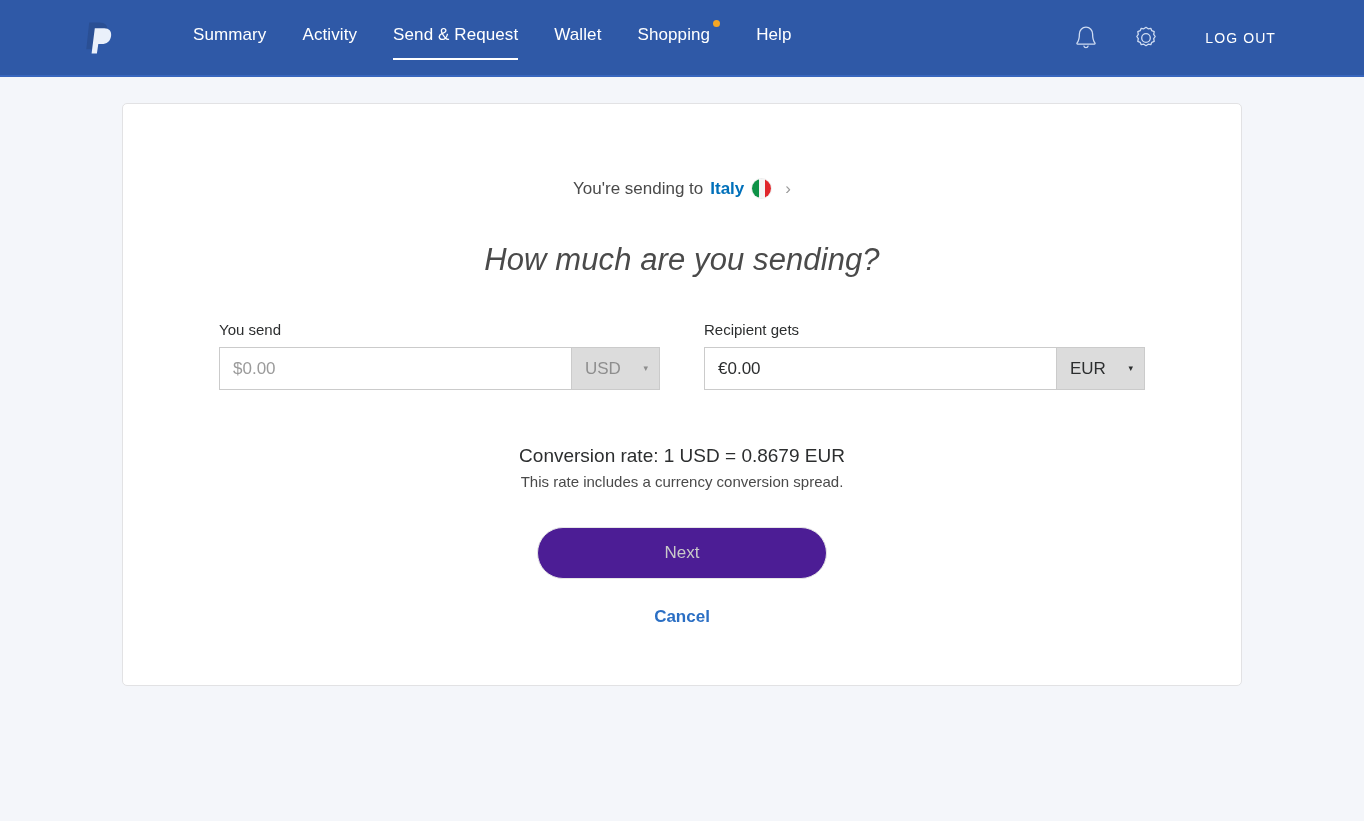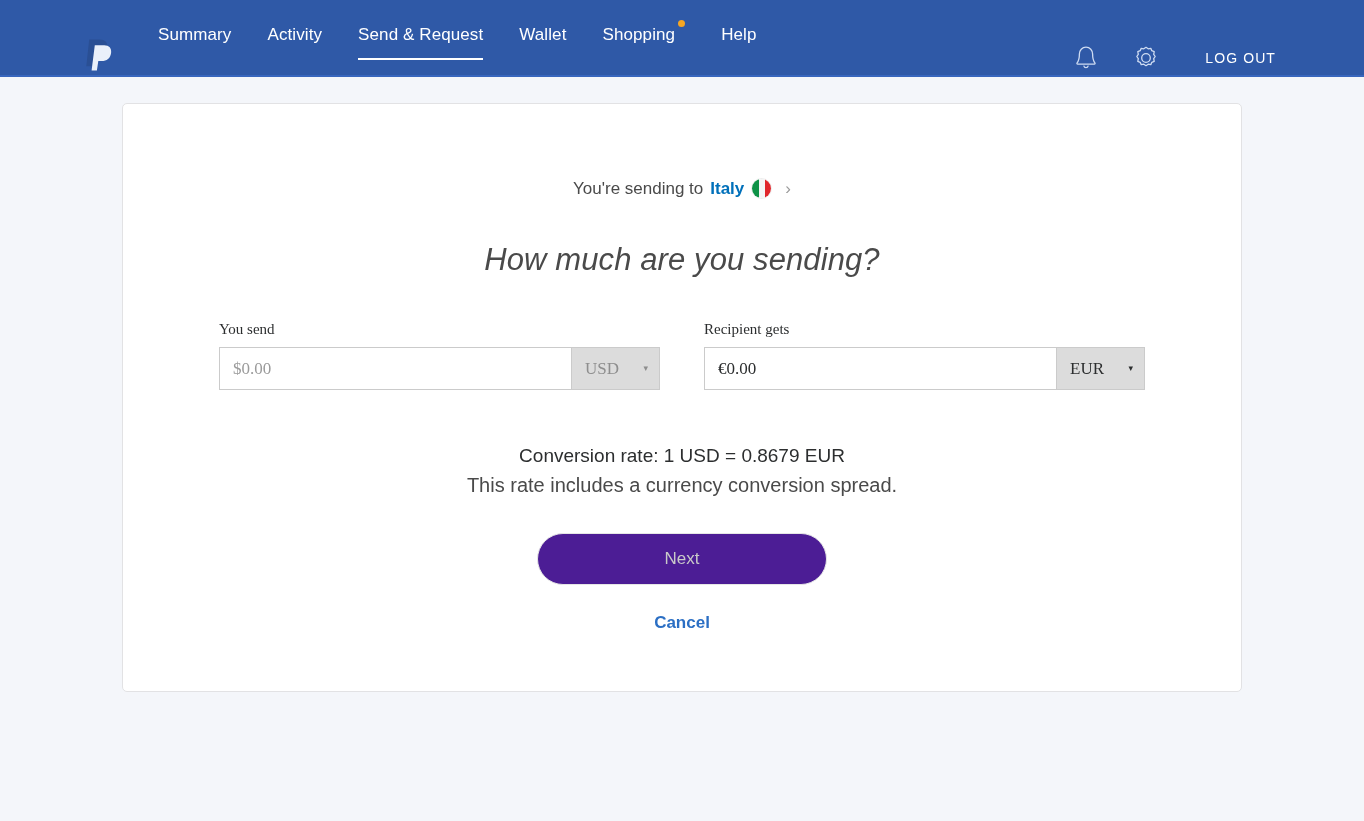--- a/index.html
+++ b/index.html
@@ -14,23 +14,24 @@
     font-family: "Liberation Sans", "DejaVu Sans", sans-serif;
     -webkit-font-smoothing: antialiased;
   }
 
   
   .navbar {
     position: relative;
     height: 77px;
     background: #2f59a7;
     display: flex;
-    align-items: flex-end;
+    align-items: center;
     padding: 0 0 0 84px;
     border-bottom: 2px solid #3866bd;
+    gap: 35px;
   }
   .brand-logo {
     width: 30px;
     height: 40px;
     position: relative;
     margin-right: 44px;
     flex: none;
   }
   .brand-logo svg { display: block; }
 
@@ -156,21 +157,21 @@
     font-style: italic;
   }
 
   
   .amount-row {
     display: flex;
     justify-content: center;
     gap: 44px;
     margin-top: 44px;
   }
-  .field-block { width: 441px; font-family: Liberation Serif, serif; }
+  .field-block { width: 441px; }
   .field-label {
     font-size: 15px;
     color: #2c2e2f;
     margin-bottom: 10px;
     line-height: 1;
   }
   .input-group {
     display: flex;
     height: 43px;
     border: 1px solid #cbcbcb;
@@ -215,21 +216,21 @@
   .rate-block {
     margin-top: 54px;
     text-align: center;
   }
   .rate-main {
     font-size: 19px;
     color: #2c2e2f;
     line-height: 1.25;
   }
   .rate-sub {
-    font-size: 20px;
+    font-size: 15px;
     color: #4a4a4a;
     margin-top: 5px;
     line-height: 1.25;
   }
 
   
   .actions { margin-top: 35px; text-align: center; }
   .next-btn {
     width: 290px;
     height: 52px;

